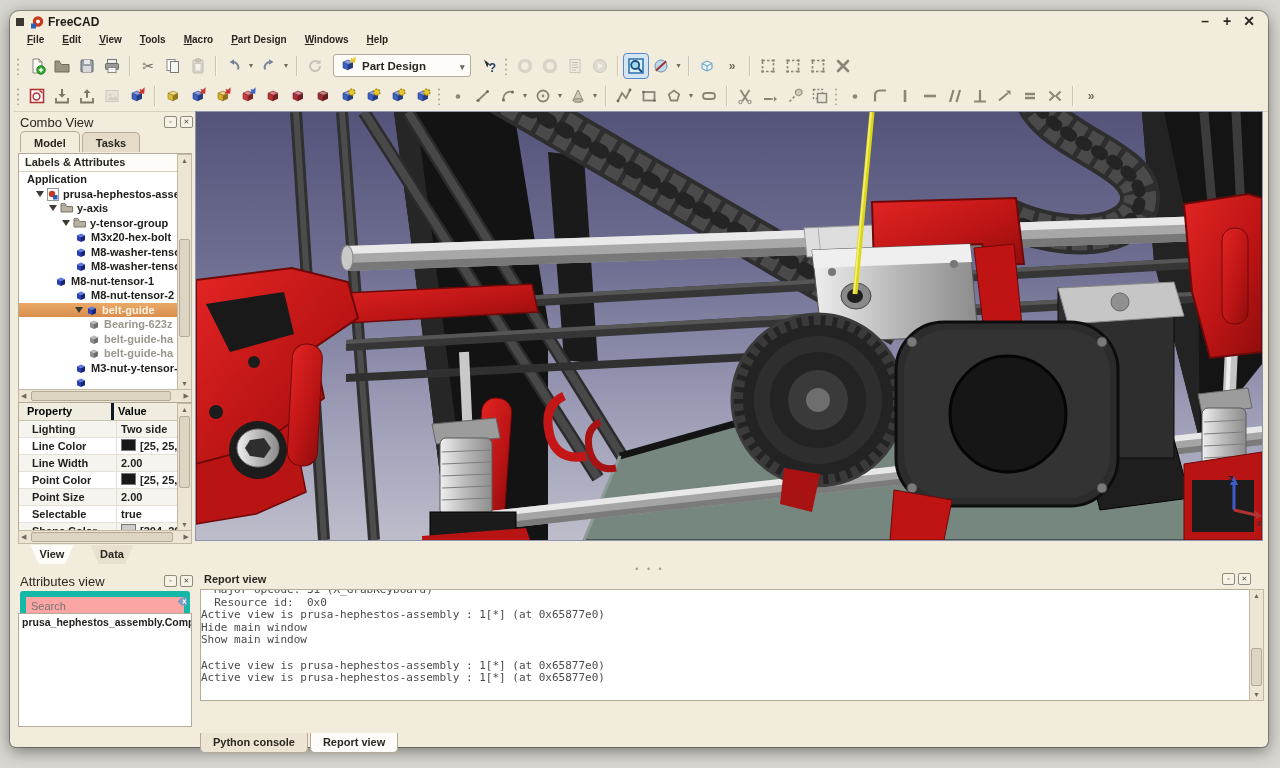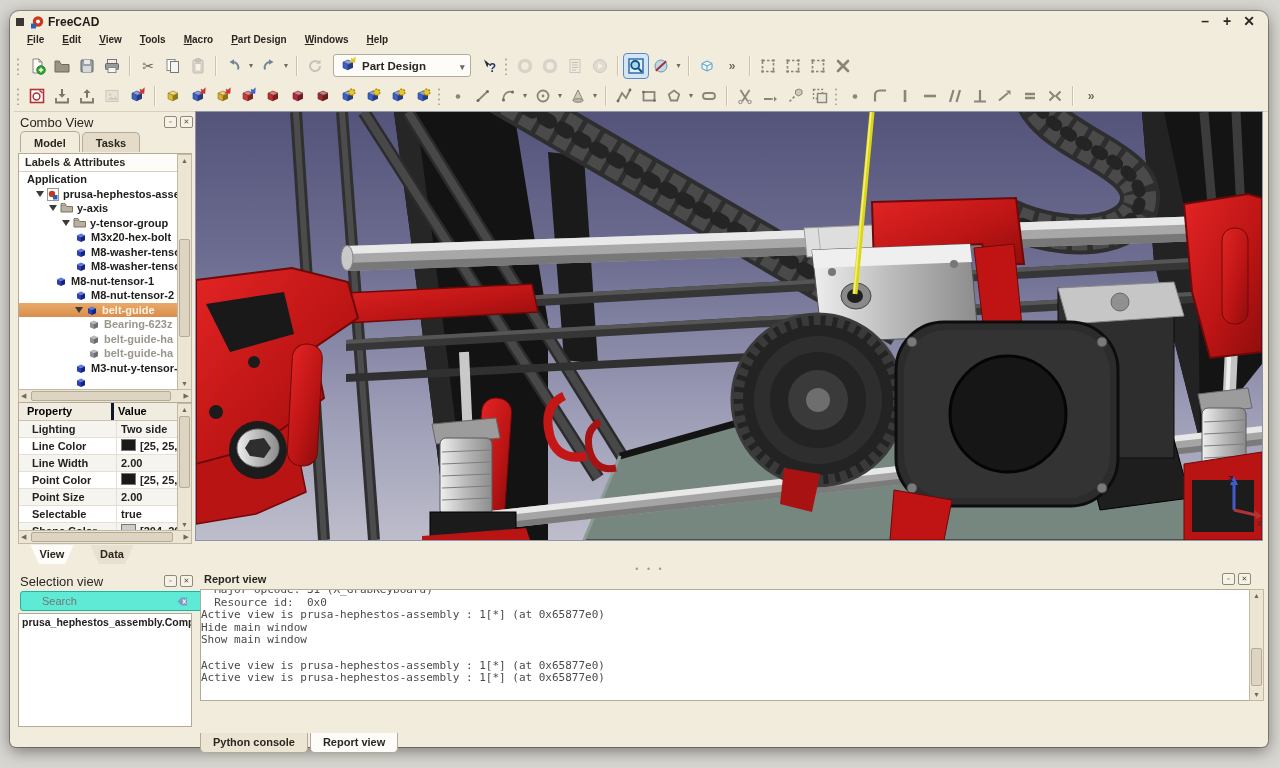--- a/index.html
+++ b/index.html
@@ -57,21 +57,21 @@
   .prow .pn{width:84px;padding-left:13px;overflow:hidden;border-right:1px solid #e4e0d6}
   .prow .pv{flex:1;padding-left:4px;overflow:hidden}
   .prow:nth-child(odd){background:#f6f4ef}
   .phdr{display:flex;height:17px;line-height:17px;font-size:11px;font-weight:bold;background:#f1ece0;border-bottom:1px solid #c9c2b0}
   .phdr .pn{width:84px;padding-left:8px;border-right:3px solid #0f172a}
   .phdr .pv{flex:1;padding-left:4px}
   .swatch{display:inline-block;width:13px;height:10px;margin:0 4px -1px 0;border:1px solid #777}
   .vdtab{display:inline-block;min-width:40px;text-align:center;padding:3px 10px 4px 10px;font-size:11px;font-weight:bold;color:#2a2620;background:#e8e1cf;clip-path:polygon(14% 0,86% 0,72% 100%,28% 100%);filter:drop-shadow(0 1px 0 #a69d87)}
   .vdtab.on{background:#fdfcf8}
   
-  #selsearch{position:absolute;left:2px;top:0;width:148px;height:18px;border:1px solid #14b8a6;border-radius:3px;background:#5eead4;font-size:11px;color:#4a463e;padding:0 21px;font-family:"Liberation Sans",sans-serif}
+  #selsearch{position:absolute;left:2px;top:0;width:148px;height:18px;border:6px solid #14b8a6;border-radius:3px;background:#fca5a5;font-size:11px;color:#4a463e;padding:0 5px;font-family:"Liberation Sans",sans-serif}
   .selitem{font-size:10.5px;font-weight:bold;color:#24221e;white-space:nowrap;overflow:hidden;padding:2px 0 0 3px}
   
   #viewport{position:absolute;left:186px;top:101px;width:1066px;height:428px;outline:1px solid #8e94aa;overflow:hidden}
   #viewport svg{display:block}
   
   #mdibar{position:absolute;left:186px;top:529px;width:1066px;height:27px;background:#e9e2d1;border-bottom:1px solid #c9c0aa}
   #mditab{position:absolute;left:5px;top:3px;height:23px;background:linear-gradient(#fefdfa,#f0e9da);border:1px solid #b6ad97;border-bottom:none;border-radius:6px 6px 0 0;padding:0 10px 0 8px;font-size:11px;font-weight:bold;color:#24221e;line-height:23px}
   #mditab svg{vertical-align:-3px;margin-right:6px}
   #mdiclose{display:inline-block;width:13px;height:13px;margin-left:9px;background:#b9b2a2;border-radius:50%;color:#f6f3ea;font-size:9px;line-height:13px;text-align:center;vertical-align:-2px}
   #splitdots{position:absolute;left:620px;top:557px;width:40px;height:4px;color:#a89f8a;font-size:9px;line-height:3px;letter-spacing:3px;text-align:center}
@@ -464,21 +464,21 @@
     </div>
     <div class="hscroll" style="left:8px;top:519px;width:172px">
       <div class="sarrh" style="left:2px;top:1px">◀</div>
         <div class="sarrh" style="right:2px;top:1px">▶</div>
       <div class="sthumb" style="top:1px;height:8px;left:12px;width:140px"></div>
     </div>
     <div id="pvtabs" style="position:absolute;left:12px;top:533px"><span class="vdtab on">View</span><span class="vdtab">Data</span></div>
   </div>
 
   <div>
-    <div class="phead" style="left:10px;top:563px">Selection view</div>
+    <div class="phead" style="left:10px;top:563px">Attributes view</div>
     <div class="pbtns" style="left:154px;top:564px">
       <span class="pbtn">▫</span>
       <span class="pbtn">✕</span>
     </div>
     <div style="position:absolute;left:8px;top:580px;width:172px;height:20px">
       <input id="selsearch" placeholder="Search" style="">
       <span style="position:absolute;right:2px;top:3px">
         <svg width="15" height="13">
             <path d="M4.5 6.5 8.5 2.5h5.5v8H8.5z" fill="#7d9bc0"></path>
             <path d="M9.8 4.5l3 4M12.8 4.5l-3 4" stroke="#fff" stroke-width="1.1"></path>

